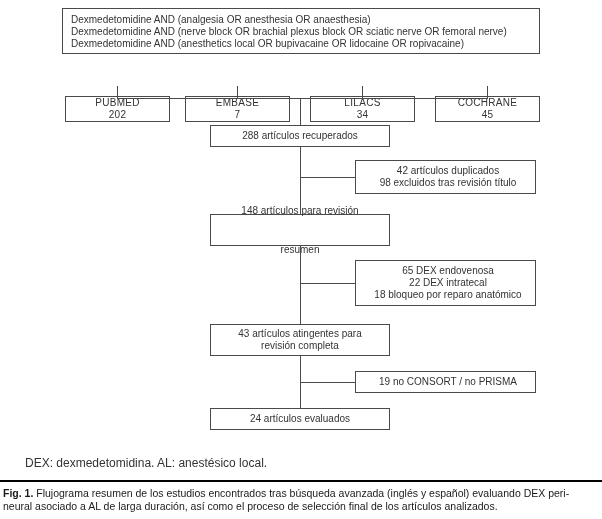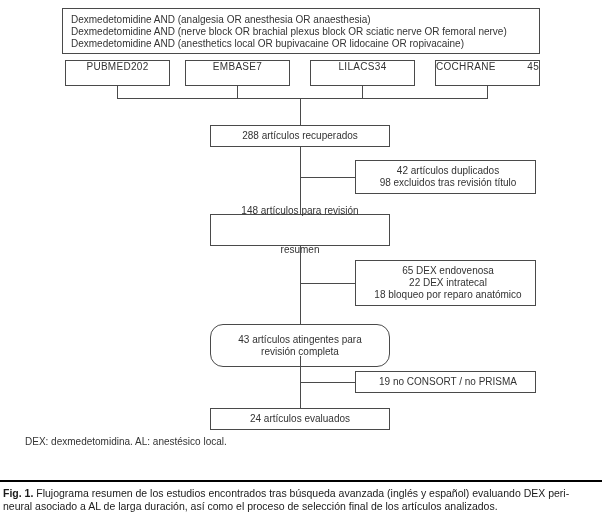--- a/index.html
+++ b/index.html
@@ -30,37 +30,39 @@
   .box.left-text {
     display: flex;
     flex-direction: column;
     justify-content: center;
     text-align: center;
     padding-left: 9px;
     padding-right: 4px;
   }
   .db-box {
     display: flex;
+    flex-direction: column;
     justify-content: center;
     text-align: center;
     letter-spacing: 0.3px;
+    margin-top: 36px;
   }
   .line {
     position: absolute;
     background: #4a4a4a;
   }
   .search-box {
     padding: 5px 8px;
   }
   .search-box div { white-space: nowrap; }
   .footnote {
     position: absolute;
     left: 25px;
-    top: 436px;
-    font-size: 10px;
+    top: 456px;
+    font-size: 12px;
     color: #333333;
   }
   .caption-rule {
     position: absolute;
     left: 0;
     top: 480px;
     width: 602px;
     height: 2px;
     background: #000000;
   }
@@ -131,21 +133,21 @@
 
   <div class="line" style="left:300px; top:246px; width:1px; height:78px;"></div>
   <div class="line" style="left:300px; top:283px; width:55px; height:1px;"></div>
 
   <div class="box left-text" style="left:355px; top:260px; width:181px; height:46px;">
     <div>65 DEX endovenosa</div>
     <div>22 DEX intratecal</div>
     <div>18 bloqueo por reparo anatómico</div>
   </div>
 
-  <div class="box center-text" style="left:210px; top:324px; width:180px; height:43px;border-radius:13px;">
+  <div class="box center-text" style="left:210px; top:324px; width:180px; height:32px;">
     <div>43 artículos atingentes para</div>
     <div>revisión completa</div>
   </div>
 
   <div class="line" style="left:300px; top:356px; width:1px; height:52px;"></div>
   <div class="line" style="left:300px; top:382px; width:55px; height:1px;"></div>
 
   <div class="box left-text" style="left:355px; top:371px; width:181px; height:22px;">
     <div>19 no CONSORT / no PRISMA</div>
   </div>

